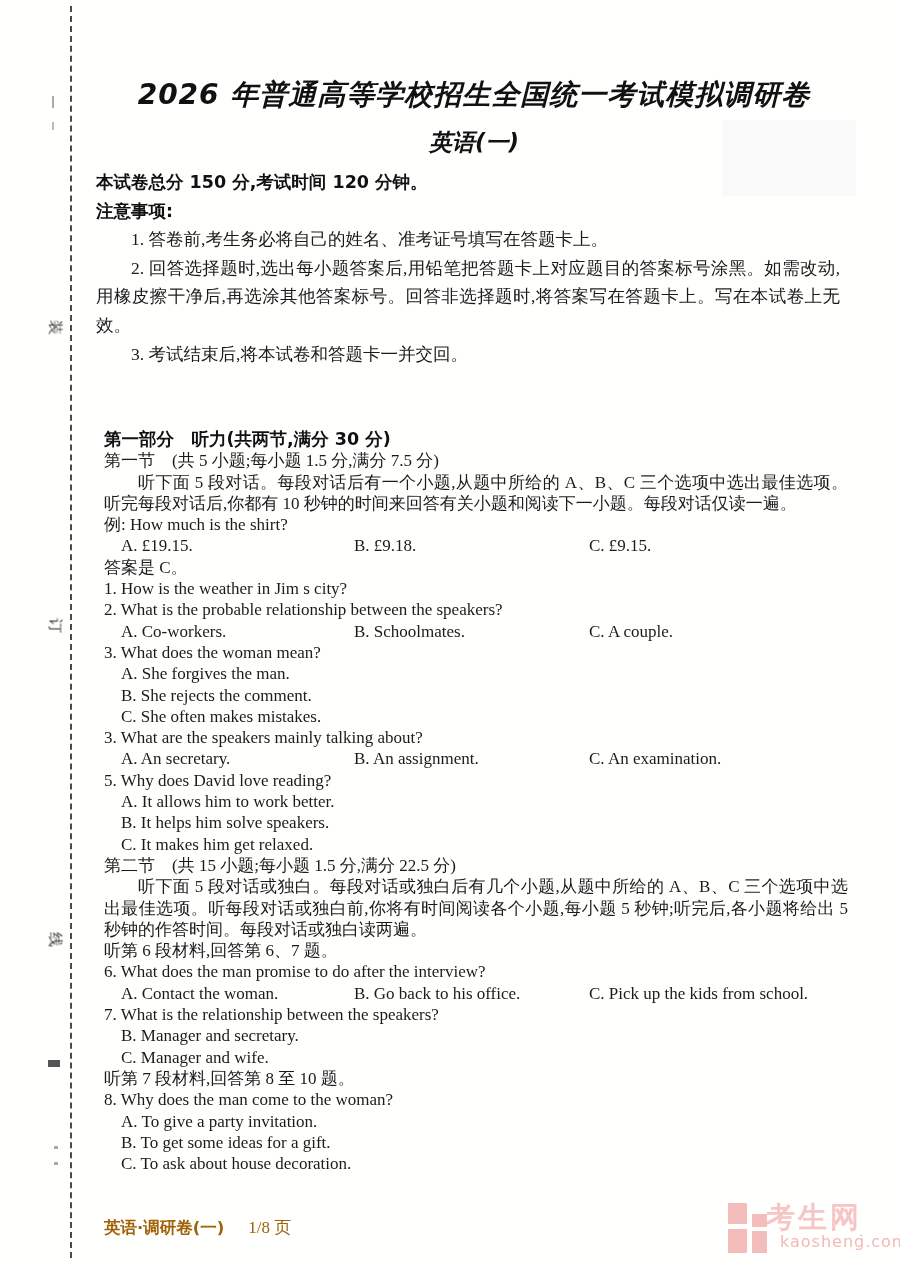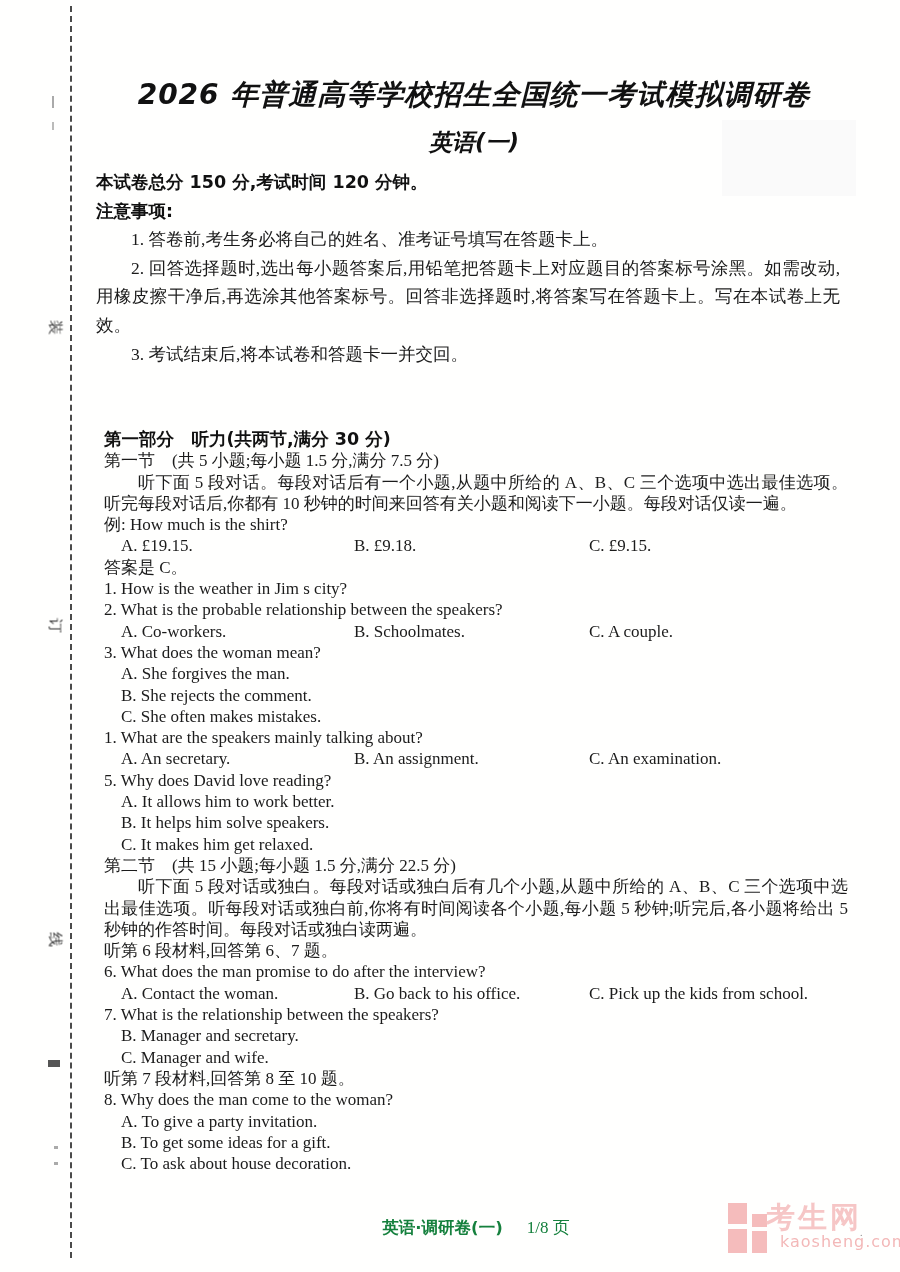--- a/index.html
+++ b/index.html
@@ -27,22 +27,22 @@
   .bodytext{position:absolute;left:104px;top:389px;width:744px;font-size:17px;line-height:21.3px;margin-top:40px;}
   .bodytext p{margin:0;}
   .part-heading{font-family:"DejaVu Sans",sans-serif;font-weight:bold;font-size:17.5px;color:#111;}
   .para{text-align:justify;text-indent:2em;}
   .opt-row{padding-left:17px;display:flex;}
   .opt-a{width:233px;}
   .opt-b{width:235px;}
   .opt-c{flex:1;}
   .opt-stack{padding-left:17px;}
   
-  .footer{position:absolute;left:104px;top:1216px;width:744px;text-align:center;
-          font-family:"DejaVu Sans",sans-serif;font-weight:bold;font-size:16.5px;color:#15803d;}
+  .footer{position:absolute;left:104px;top:1216px;width:744px;text-align:left;
+          font-family:"DejaVu Sans",sans-serif;font-weight:bold;font-size:16.5px;color:#a16207;}
   .footer .pg{margin-left:24px;font-weight:normal;font-family:"Liberation Serif",serif;font-size:17px;}
   
   .watermark{position:absolute;left:728px;top:1201px;width:172px;height:60px;}
   .wm-block{position:absolute;background:#f5bcbc;}
   .wm-b1{left:0;top:2px;width:19px;height:21px;}
   .wm-b2{left:24px;top:13px;width:15px;height:13px;}
   .wm-b3{left:0;top:28px;width:19px;height:24px;}
   .wm-b4{left:24px;top:30px;width:15px;height:22px;}
   .wm-name{position:absolute;left:38px;top:-3px;font-size:29px;font-weight:bold;color:#f6c6c6;
            letter-spacing:3px;font-family:"DejaVu Sans",sans-serif;white-space:nowrap;}
@@ -100,21 +100,21 @@
       <span class="opt-a">A. Co-workers.</span>
       <span class="opt-b">B. Schoolmates.</span>
       <span class="opt-c">C. A couple.</span>
     </div>
 
     <p>3. What does the woman mean?</p>
     <p class="opt-stack">A. She forgives the man.</p>
     <p class="opt-stack">B. She rejects the comment.</p>
     <p class="opt-stack">C. She often makes mistakes.</p>
 
-    <p>1. What are the speakers mainly talking about?</p>
+    <p>3. What are the speakers mainly talking about?</p>
     <div class="opt-row">
       <span class="opt-a">A. An secretary.</span>
       <span class="opt-b">B. An assignment.</span>
       <span class="opt-c">C. An examination.</span>
     </div>
 
     <p>5. Why does David love reading?</p>
     <p class="opt-stack">A. It allows him to work better.</p>
     <p class="opt-stack">B. It helps him solve speakers.</p>
     <p class="opt-stack">C. It makes him get relaxed.</p>

